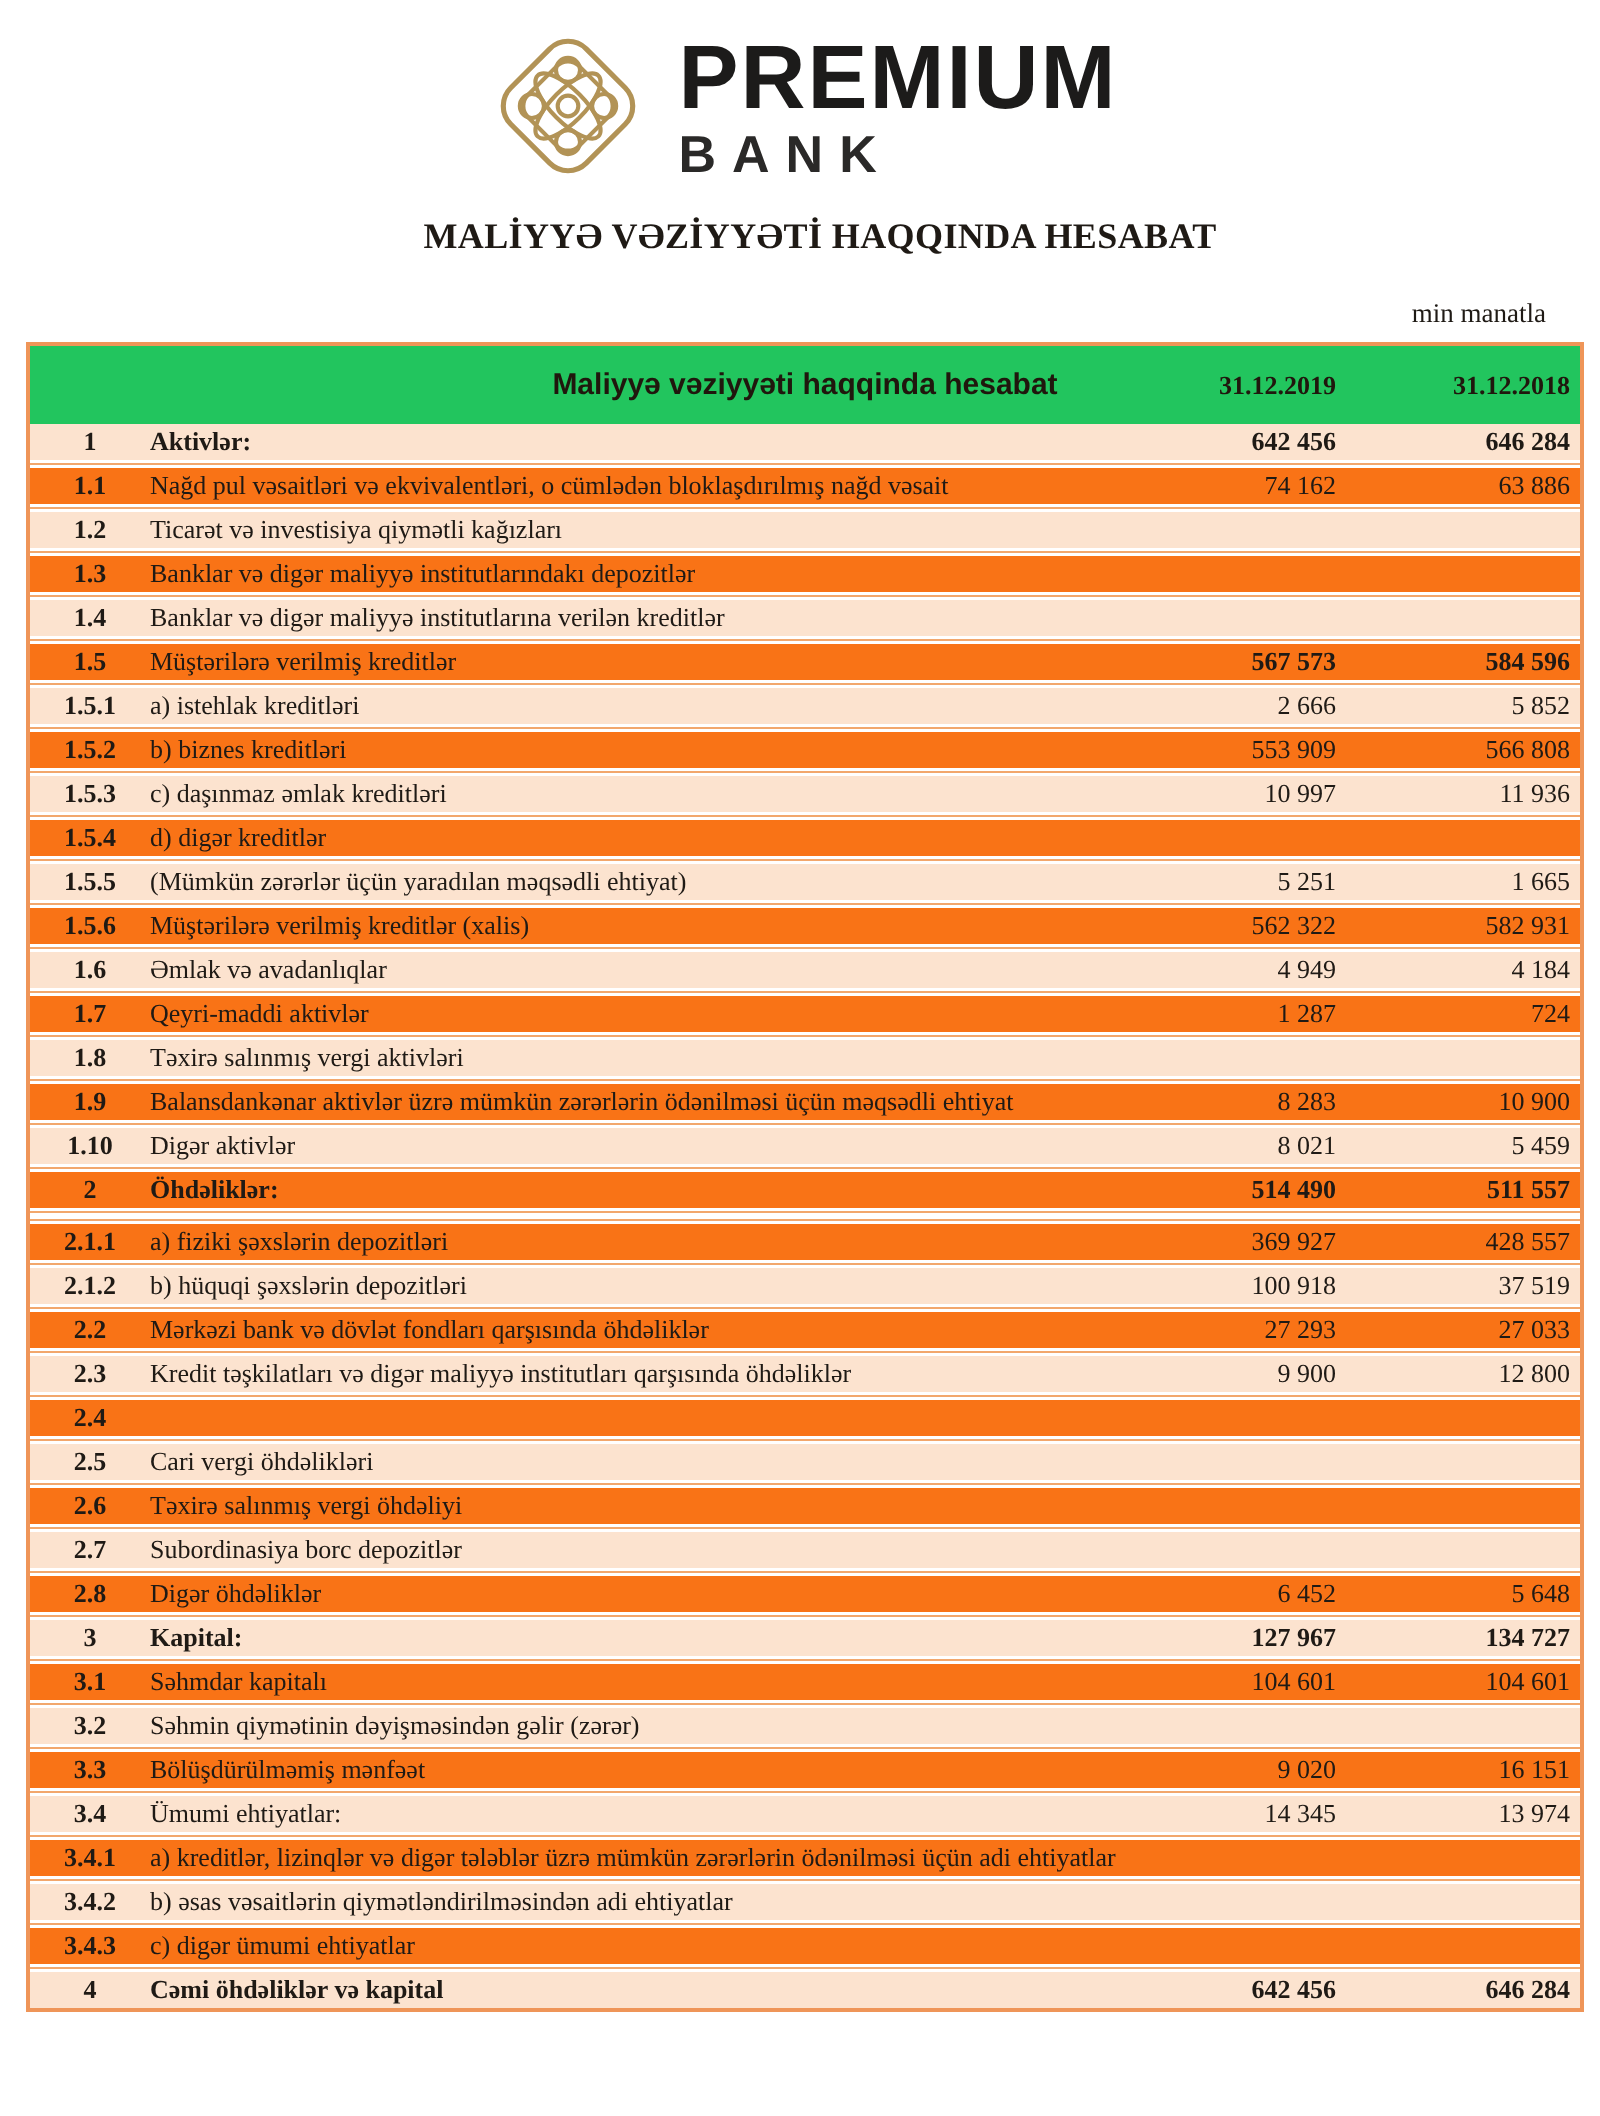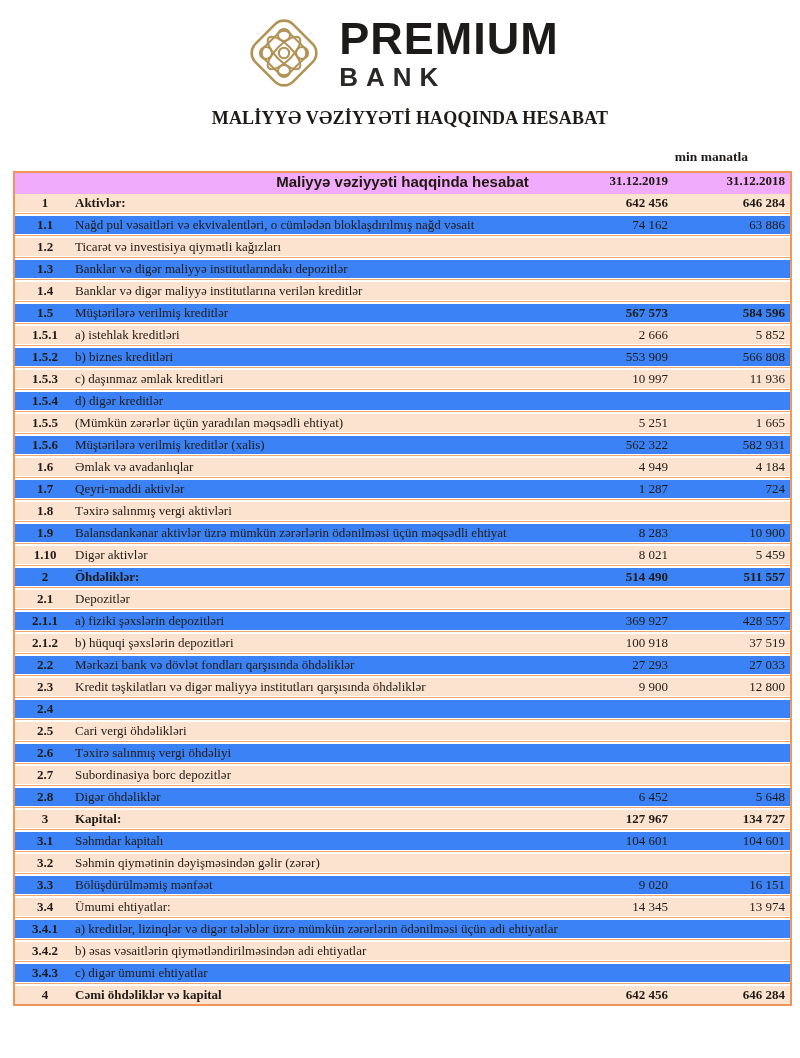--- a/index.html
+++ b/index.html
@@ -46,37 +46,38 @@
     font-weight: 700;
     letter-spacing: 0.2px;
     margin-top: 14px;
     padding-left: 20px;
   }
 
   
   .units {
     text-align: right;
     font-size: 13.5px;
-    font-weight: 700;
-    padding-right: 52px;
+    font-weight: 400;
+    padding-right: 27px;
     margin-top: 20px;
     margin-bottom: 6px;
   }
 
   
   .fin-table {
     margin: 0 8px 0 13px;
     border: 2px solid #ef9558;
     background: #ffffff;
   }
   .t-header {
     position: relative;
     display: flex;
-    background: #f0abfc;
-    height: 21px;
+    align-items: center;
+    background: #22c55e;
+    height: 39px;
   }
   .t-title {
     position: absolute;
     left: 0; right: 0;
     text-align: center;
     font-family: "Liberation Sans", sans-serif;
     font-size: 15px;
     font-weight: 700;
     color: #20170d;
   }
@@ -84,21 +85,21 @@
   .t-date {
     position: relative;
     font-size: 13.5px;
     font-weight: 700;
     text-align: right;
     color: #20170d;
   }
 
   .row { display: flex; align-items: flex-start; padding: 1px 0; min-height: 18px; }
   .row.peach { background: #fce3cf; }
-  .row.white { background: #3b82f6; }
+  .row.white { background: #f97316; }
 
   .c-num {
     flex: 0 0 60px;
     text-align: center;
     font-size: 13px;
     font-weight: 700;
     line-height: 16px;
   }
   .c-label {
     flex: 1 1 auto;
@@ -289,26 +290,20 @@
     <div class="c-v2">5 459</div>
   </div>
 <div class="sep"></div>
   <div class="row white section">
     <div class="c-num">2</div>
     <div class="c-label">Öhdəliklər:</div>
     <div class="c-v1">514 490</div>
     <div class="c-v2">511 557</div>
   </div>
 <div class="sep"></div>
-  <div class="row peach">
-    <div class="c-num">2.1</div>
-    <div class="c-label">Depozitlər</div>
-    <div class="c-v1"></div>
-    <div class="c-v2"></div>
-  </div>
 <div class="sep"></div>
   <div class="row white">
     <div class="c-num">2.1.1</div>
     <div class="c-label">a) fiziki şəxslərin depozitləri</div>
     <div class="c-v1">369 927</div>
     <div class="c-v2">428 557</div>
   </div>
 <div class="sep"></div>
   <div class="row peach">
     <div class="c-num">2.1.2</div>

